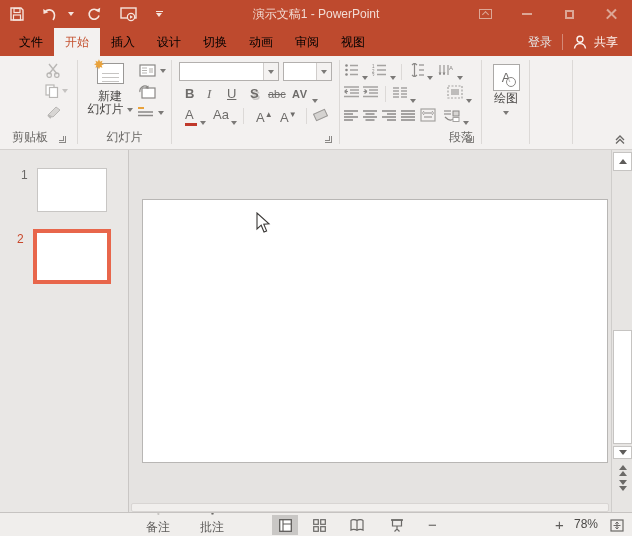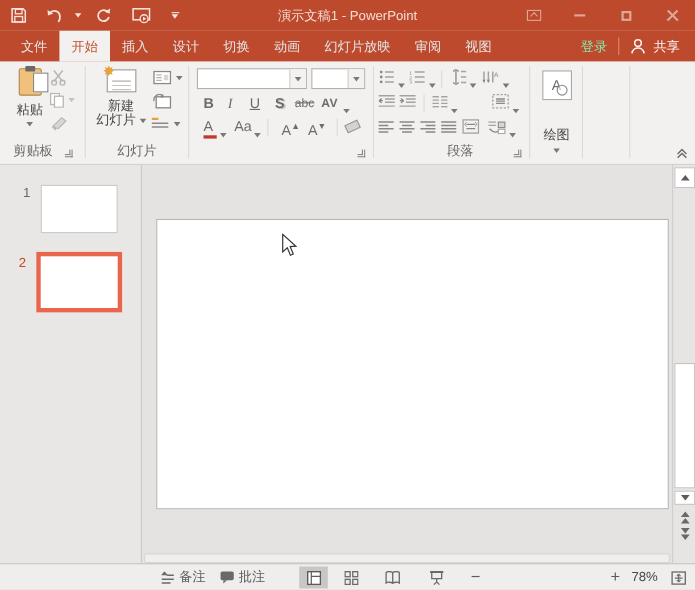--- a/index.html
+++ b/index.html
@@ -25,25 +25,25 @@
   .ico-close::before,.ico-close::after { content:""; position:absolute; left:-1px; top:4.5px;
     width:13px; height:2.4px; background:#DCA796; }
   .ico-close::before { transform:rotate(45deg); } .ico-close::after { transform:rotate(-45deg); }
   .ico-ribopts { position:relative; width:13px; height:10px; border:1.5px solid #DCA796; }
   .ico-ribopts::after { content:""; position:absolute; left:3px; top:1.5px; width:4px; height:4px;
     border-left:1.5px solid #DCA796; border-top:1.5px solid #DCA796; transform:rotate(45deg); }
 
   
   .tabrow { position:absolute; left:0; top:28px; width:632px; height:28px; background:#BE4A2E;
     display:flex; align-items:stretch; padding-left:8px; }
-  .tab { color:#e5e5e5; line-height:28px; padding:0 11px; cursor:default; white-space:nowrap; }
+  .tab { color:#000000; line-height:28px; padding:0 11px; cursor:default; white-space:nowrap; }
   .tab.active { background:#F3F1F0; color:#C4512F; }
   .tellme { display:flex; align-items:center; gap:5px; color:#EFC9BC; padding:0 8px; white-space:nowrap; }
   .spacer { flex:1; }
-  .signin { color:#86efac; line-height:28px; padding:0 10px; white-space:nowrap; }
+  .signin { color:#e5e5e5; line-height:28px; padding:0 10px; white-space:nowrap; }
   .tabsep { width:1px; height:16px; background:rgba(255,255,255,.35); align-self:center; }
   .share { display:flex; align-items:center; gap:6px; color:#FDF3EF; padding:0 14px 0 10px; white-space:nowrap; }
 
   
   .ribbon { position:absolute; left:0; top:56px; width:632px; height:94px; background:#F3F1F0;
     border-bottom:1px solid #D4D1CF; }
   .gsep { position:absolute; top:4px; height:84px; width:1px; background:#DCD9D7; }
   .glabel { position:absolute; bottom:3px; font-size:12px; color:#6A6865; text-align:center; }
   .launcher { position:absolute; width:10px; height:10px; }
   .launcher::before { content:""; position:absolute; right:2px; bottom:2px; width:6px; height:6px;
@@ -105,21 +105,21 @@
     display:flex; align-items:center; justify-content:center; }
   .tri-up { width:0; height:0; border-left:4px solid transparent; border-right:4px solid transparent; border-bottom:5px solid #5E5C5A; }
   .tri-dn { width:0; height:0; border-left:4px solid transparent; border-right:4px solid transparent; border-top:5px solid #5E5C5A; }
   .dbl { position:absolute; left:5px; width:12px; display:flex; flex-direction:column; align-items:center; gap:1px; }
   .dbl .t { width:0; height:0; border-left:4.5px solid transparent; border-right:4.5px solid transparent; }
   .dbl.up .t { border-bottom:5px solid #6B6967; } .dbl.dn .t { border-top:5px solid #6B6967; }
 
   
   .statusbar { position:absolute; left:0; top:512px; width:632px; height:24px; background:#F0EEEC;
     border-top:1px solid #C6C3C1; color:#5E5C5A; }
-  .sitem { position:absolute; top:0; height:23px; display:flex; align-items:center; gap:4px; font-size:12px; }
+  .sitem { position:absolute; top:0; height:23px; display:flex; align-items:center; gap:4px; font-size:12px;flex-direction:column; }
   .viewbtn { position:absolute; top:2px; width:26px; height:20px; display:flex; align-items:center; justify-content:center; }
   .viewbtn.active { background:#C9C7C5; }
   .zoomsign { position:absolute; top:0; height:23px; line-height:23px; font-size:15px; color:#5E5C5A; }
   .zoomval { position:absolute; left:568px; top:0; width:36px; height:23px; line-height:23px; text-align:center; color:#4A4846; }
 
   svg { display:block; }
 </style>
 </head>
 <body>
 
@@ -176,21 +176,20 @@
   </div>
 </div>
 
 <div class="tabrow">
   <div class="tab">文件</div>
   <div class="tab active">开始</div>
   <div class="tab">插入</div>
   <div class="tab">设计</div>
   <div class="tab">切换</div>
   <div class="tab">动画</div>
-  <div class="tab">幻灯片放映</div>
   <div class="tab">审阅</div>
   <div class="tab">视图</div>
   <div class="spacer"></div>
   <div class="signin">登录</div>
   <div class="tabsep"></div>
   <div class="share">
     <svg width="15" height="15" viewBox="0 0 15 15">
       <circle cx="7" cy="4.2" r="3" fill="none" stroke="#FDF3EF" stroke-width="1.4"></circle>
       <path d="M1.5 13.5 C2 9.8 5 8.6 7 8.6 C9 8.6 12 9.8 12.5 13.5" fill="none" stroke="#FDF3EF" stroke-width="1.4"></path>
     </svg>
@@ -199,28 +198,20 @@
 </div>
 
 <div class="ribbon">
   <div class="gsep" style="left:77px"></div>
   <div class="gsep" style="left:171px"></div>
   <div class="gsep" style="left:339px"></div>
   <div class="gsep" style="left:481px"></div>
   <div class="gsep" style="left:529px"></div>
   <div class="gsep" style="left:572px"></div>
 
-  <div class="abs" style="left:6px; top:4px; width:42px; height:70px; display:flex; flex-direction:column; align-items:center;">
-    <div class="clipboard-ico" style="margin-top:2px">
-      <div class="clip"></div>
-        <div class="page"></div>
-    </div>
-    <div class="ribbon-btn-label" style="margin-top:7px">粘贴</div>
-    <div class="caret" style="margin-top:4px"></div>
-  </div>
   <div class="abs" style="left:46px; top:7px;">
     <svg width="16" height="15" viewBox="0 0 16 15">
       <path d="M3 1 L11 11 M11 1 L3 11" stroke="#B9B7B5" stroke-width="1.4" fill="none"></path>
       <circle cx="3.2" cy="12.2" r="2.2" fill="none" stroke="#B9B7B5" stroke-width="1.3"></circle>
       <circle cx="10.8" cy="12.2" r="2.2" fill="none" stroke="#B9B7B5" stroke-width="1.3"></circle>
     </svg>
   </div>
   <div class="abs" style="left:45px; top:28px; display:flex; align-items:center; gap:3px;">
     <svg width="14" height="14" viewBox="0 0 14 14">
       <rect x="1" y="1" width="8" height="10" fill="#FFF" stroke="#B9B7B5" stroke-width="1.2"></rect>
@@ -404,29 +395,29 @@
   </div>
   <div class="pgico" style="left:443px; top:52px;">
     <svg width="17" height="14" viewBox="0 0 17 14">
       <path d="M1 3 h7 M1 6 h7" stroke="#A5A3A1" stroke-width="1.3"></path>
       <path d="M2 9 C6 13 9 13 11 10" stroke="#8A8886" stroke-width="1.2" fill="none"></path>
       <rect x="10" y="3" width="6" height="5" fill="#D8D6D4" stroke="#8A8886" stroke-width="1"></rect>
       <rect x="10" y="9.5" width="6" height="4" fill="#FFF" stroke="#A5A3A1" stroke-width="1"></rect>
     </svg>
   </div>
   <div class="abs" style="left:463px; top:58px;"><div class="caret"></div></div>
-  <div class="glabel" style="left:351px; width:135px;">段落</div>
+  <div class="glabel" style="left:338px; width:135px;text-align:right;">段落</div>
   <div class="launcher" style="left:466px; bottom:4px;"></div>
 
   <div class="bigbtn" style="left:487px;">
     <div class="icobox">
       <span class="draw-A">A</span>
         <span class="draw-o"></span>
     </div>
-    <div class="ribbon-btn-label" style="margin-top:25px">绘图</div>
+    <div class="ribbon-btn-label" style="margin-top:1px">绘图</div>
     <div class="caret" style="margin-top:6px"></div>
   </div>
 
 
   <div class="collapse-chevron">
     <svg width="12" height="10" viewBox="0 0 12 10">
       <path d="M2 8.5 L6 4.5 L10 8.5 M2 5 L6 1 L10 5" stroke="#6B6967" stroke-width="1.3" fill="none"></path>
     </svg>
   </div>
 </div>

